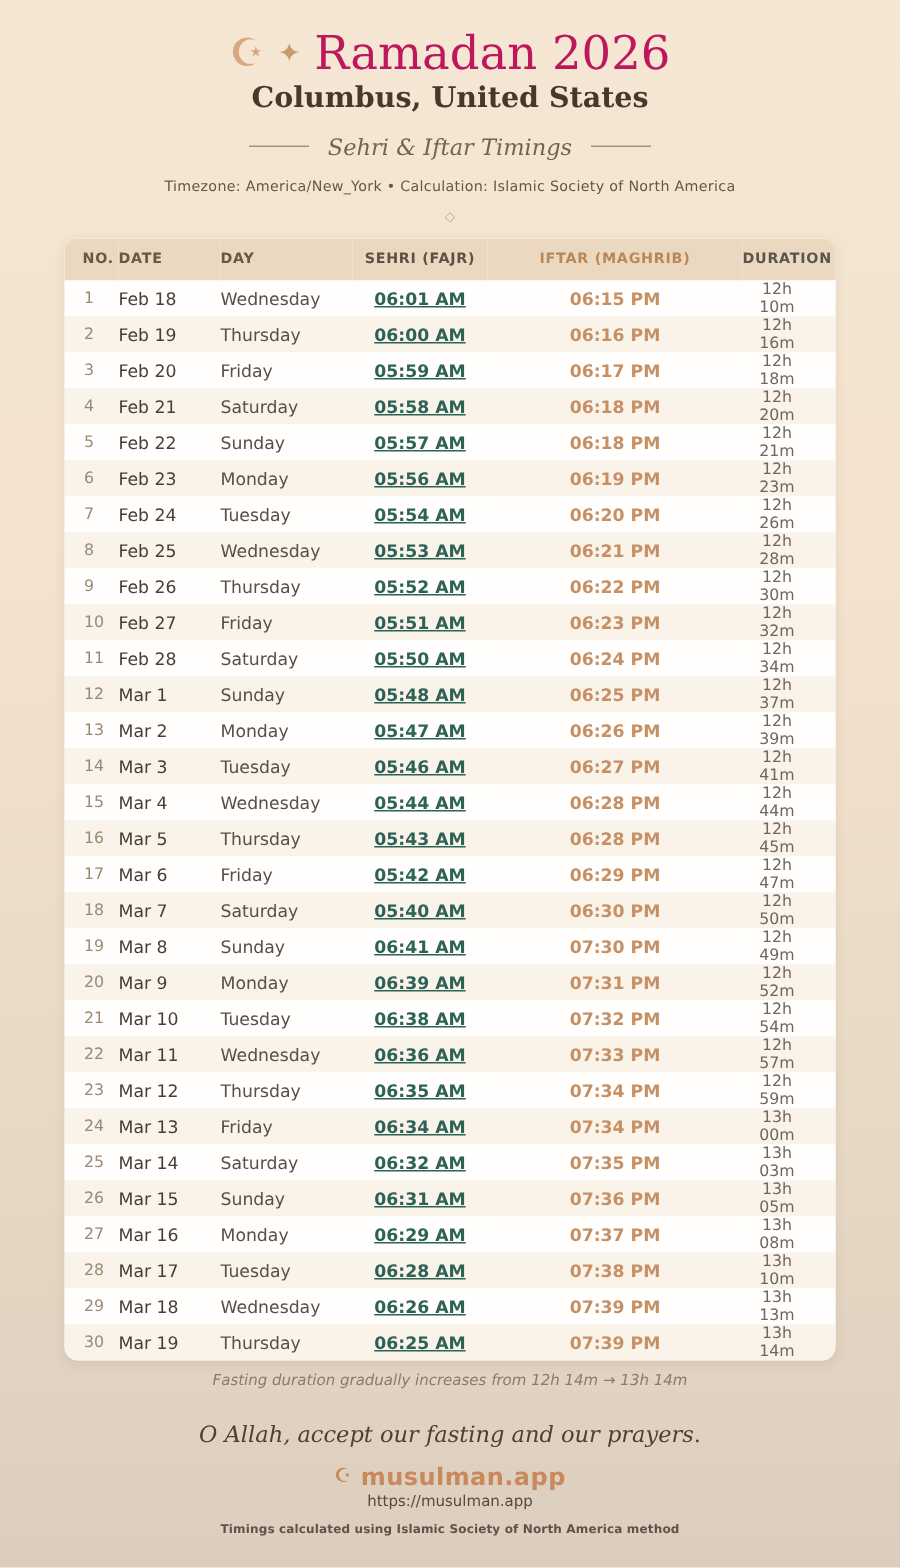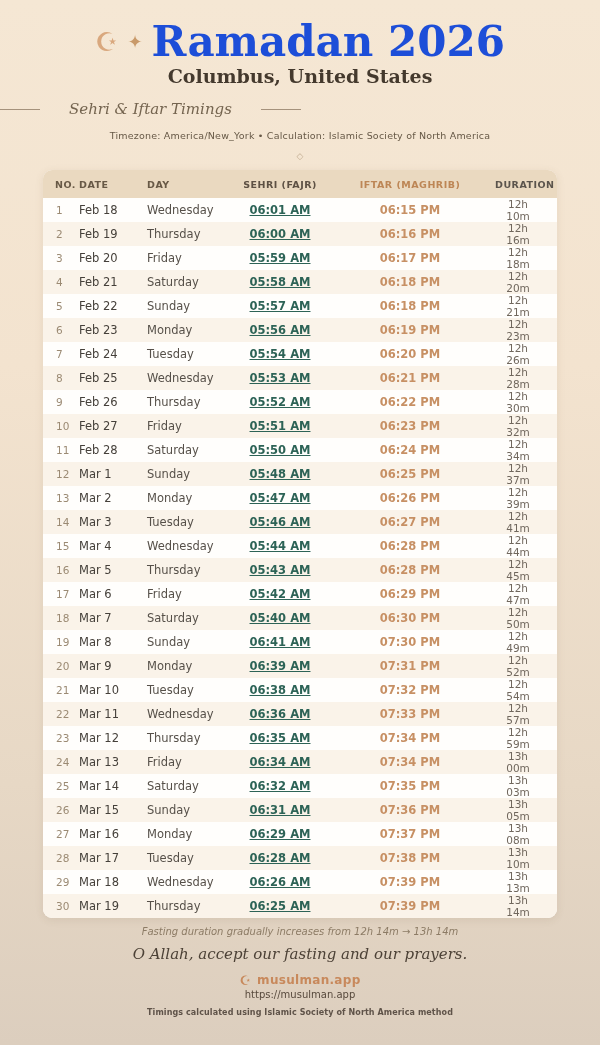--- a/index.html
+++ b/index.html
@@ -9,23 +9,23 @@
     font-family:"DejaVu Sans","Liberation Sans",sans-serif;
     color:#4c4136;
     overflow:hidden;
   }
   .page{width:600px;box-sizing:border-box;padding-top:20px;text-align:center;}
 
   
   .title-row{display:flex;align-items:center;justify-content:center;gap:9px;}
   .crescent{color:#d9a87e;font-size:26px;line-height:1;}
   .sparkle{color:#c99a6a;font-size:18px;line-height:1;}
-  .main-title{font-family:"DejaVu Serif","Liberation Serif",serif;font-size:42px;font-weight:700;color:#1d4ed8;line-height:1.05;}
+  .main-title{font-family:"DejaVu Serif","Liberation Serif",serif;font-size:31px;font-weight:400;color:#be185d;line-height:1.05;}
   .location{font-family:"DejaVu Serif","Liberation Serif",serif;font-size:19px;font-weight:700;color:#44392d;margin-top:1px;}
-  .subtitle-row{display:flex;align-items:center;gap:29px;margin-top:13px;}
+  .subtitle-row{display:flex;align-items:center;justify-content:center;gap:13px;margin-top:13px;}
   .subtitle-row .line{width:40px;height:1px;background:#a5927c;}
   .subtitle{font-family:"DejaVu Serif","Liberation Serif",serif;font-style:italic;font-size:15px;color:#74644f;}
   .meta{font-size:9.5px;color:#665846;margin-top:12px;letter-spacing:.2px;}
   .diamond{color:#c3ad92;font-size:9px;margin-top:10px;}
 
   
   .card{
     width:514px;margin:9px auto 0 auto;background:#fffefc;border-radius:9px;overflow:hidden;
     box-shadow:0 2px 8px rgba(96,74,52,.10);
   }
@@ -45,25 +45,25 @@
   tbody tr:nth-child(odd){background:#fffefc;}
   td.col-no{padding-left:13px;text-align:left;font-size:10.5px;color:#9b8a73;}
   td.col-date{text-align:left;color:#45403a;margin-top:22px;}
   td.col-day{text-align:left;color:#565049;}
   td.col-sehri{text-align:center;font-weight:700;color:#2d6356;text-decoration:underline;}
   td.col-iftar{text-align:center;font-weight:700;color:#c79064;}
   td.col-duration{text-align:center;padding-right:52px;font-size:10.5px;color:#70675d;}
 
   
   .fasting-note{margin-top:8px;font-style:italic;font-size:10px;color:#8c7b65;}
-  .dua{margin-top:8px;font-family:"DejaVu Serif","Liberation Serif",serif;font-style:italic;font-size:15px;color:#4c4136;}
+  .dua{margin-top:21px;font-family:"DejaVu Serif","Liberation Serif",serif;font-style:italic;font-size:15px;color:#4c4136;}
   .availability{margin-top:5px;font-size:10.5px;color:#6b5c4a;}
   .brand-row{display:flex;align-items:center;justify-content:center;gap:6px;margin-top:10px;}
   .brand-crescent{color:#c8895c;font-size:13px;line-height:1;}
-  .brand-name{font-size:12px;font-weight:700;color:#c8895c;letter-spacing:.3px;}
+  .brand-name{font-size:16px;font-weight:700;color:#c8895c;letter-spacing:.3px;}
   .brand-url{font-size:10px;color:#57493c;margin-top:2px;}
   .method-note{font-size:8px;font-weight:700;color:#5f5349;margin-top:8px;letter-spacing:.1px;}
 </style>
 </head>
 <body>
 
 <div class="page">
 
   <div class="title-row">
     <span class="crescent">☪</span>

